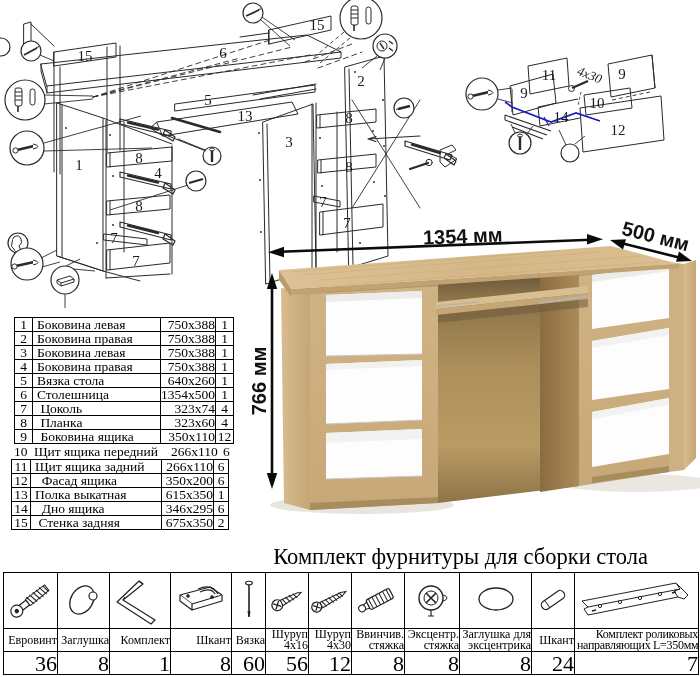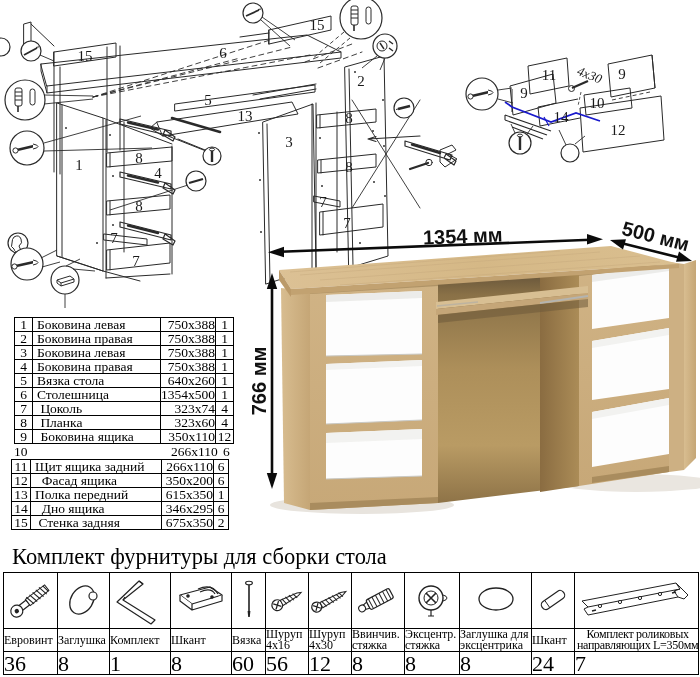--- a/index.html
+++ b/index.html
@@ -6,21 +6,21 @@
 body{width:700px;height:677px;position:relative;overflow:hidden;font-family:"Liberation Serif",serif;}
 svg text{font-family:"Liberation Serif",serif;fill:#1a1a1a;}
 .dimtxt{font-family:"Liberation Sans",sans-serif;font-weight:bold;fill:#111;}
 table{border-collapse:collapse;table-layout:fixed;}
 td{border:1px solid #000;font-family:"Liberation Serif",serif;color:#000;overflow:hidden;white-space:nowrap;}
 .pt td{font-size:13.5px;line-height:13px;padding:0;}
 .pt .num{text-align:center;}
 .pt .nam{padding-left:4px;}
 .pt .siz{text-align:right;}
 .pt .qty{text-align:center;}
-.hw td{text-align:left;padding:0;}
+.hw td{text-align:right;padding:0;}
 .hw svg{display:block;margin:0 auto;}
 .hw .nm{font-size:12px;line-height:11px;white-space:normal;}
 .hw .qq{font-size:22px;line-height:17px;}
 </style>
 </head>
 <body>
 <svg width="700" height="677" viewBox="0 0 700 677" style="position:absolute;left:0;top:0">
 <defs>
 <linearGradient id="wtop" x1="0" y1="0" x2="1" y2="0">
  <stop offset="0" stop-color="#dcc195"></stop>
@@ -453,20 +453,21 @@
         <td class="num">9</td>
         <td class="nam">&nbsp;Боковина ящика</td>
         <td class="siz">350х110</td>
         <td class="qty">12</td>
       </tr>
 </tbody>
   </table>
 
 <div style="position:absolute;left:14px;top:444px;width:222px;height:15px;font-size:13.5px;font-family:'Liberation Serif',serif;">
 <span style="position:absolute;left:0px;">10</span>
+<span style="position:absolute;left:20px;">Щит ящика передний</span>
 <span style="position:absolute;left:157px;">266х110</span>
 <span style="position:absolute;left:209px;">6</span>
 </div>
 
 <table class="pt" style="position:absolute;left:11px;top:459px;width:217px;">
 <colgroup>
       <col style="width:19px">
       <col style="width:131px">
       <col style="width:52px">
       <col style="width:15px">
@@ -479,40 +480,40 @@
         <td class="qty">6</td>
       </tr>
 <tr style="height:14px">
         <td class="num">12</td>
         <td class="nam">&nbsp;&nbsp;Фасад ящика</td>
         <td class="siz">350х200</td>
         <td class="qty">6</td>
       </tr>
 <tr style="height:14px">
         <td class="num">13</td>
-        <td class="nam">Полка передний</td>
+        <td class="nam">Полка выкатная</td>
         <td class="siz">615х350</td>
         <td class="qty">1</td>
       </tr>
 <tr style="height:14px">
         <td class="num">14</td>
         <td class="nam">&nbsp;&nbsp;Дно ящика</td>
         <td class="siz">346х295</td>
         <td class="qty">6</td>
       </tr>
 <tr style="height:14px">
         <td class="num">15</td>
         <td class="nam">&nbsp;Стенка задняя</td>
         <td class="siz">675х350</td>
         <td class="qty">2</td>
       </tr>
 </tbody>
   </table>
 
-<div style="position:absolute;left:12px;top:544px;width:644px;text-align:left;font-size:22.5px;font-family:'Liberation Serif',serif;">Комплект фурнитуры для сборки стола</div>
+<div style="position:absolute;left:4px;top:544px;width:644px;text-align:right;font-size:22.5px;font-family:'Liberation Serif',serif;">Комплект фурнитуры для сборки стола</div>
 
 <table class="hw" style="position:absolute;left:3px;top:572px;width:695px;">
 <colgroup>
       <col style="width:54px">
       <col style="width:52px">
       <col style="width:61px">
       <col style="width:61px">
       <col style="width:34px">
       <col style="width:43px">
       <col style="width:43px">
@@ -645,21 +646,21 @@
         <td class="nm">Заглушка</td>
         <td class="nm">Комплект</td>
         <td class="nm">Шкант</td>
         <td class="nm">Вязка</td>
         <td class="nm">Шуруп 4х16</td>
         <td class="nm">Шуруп 4х30</td>
         <td class="nm">Ввинчив. стяжка</td>
         <td class="nm">Эксцентр. стяжка</td>
         <td class="nm">Заглушка для эксцентрика</td>
         <td class="nm">Шкант</td>
-        <td class="nm" style="text-align:center;padding-left:2px;white-space:nowrap;letter-spacing:-0.3px;">Комплект роликовых<br>направляющих L=350мм</td>
+        <td class="nm" style="text-align:right;padding-left:2px;white-space:nowrap;letter-spacing:-0.3px;">Комплект роликовых<br>направляющих L=350мм</td>
 </tr>
 <tr style="height:23px">
 <td class="qq">36</td>
         <td class="qq">8</td>
         <td class="qq">1</td>
         <td class="qq">8</td>
         <td class="qq">60</td>
         <td class="qq">56</td>
         <td class="qq">12</td>
         <td class="qq">8</td>

